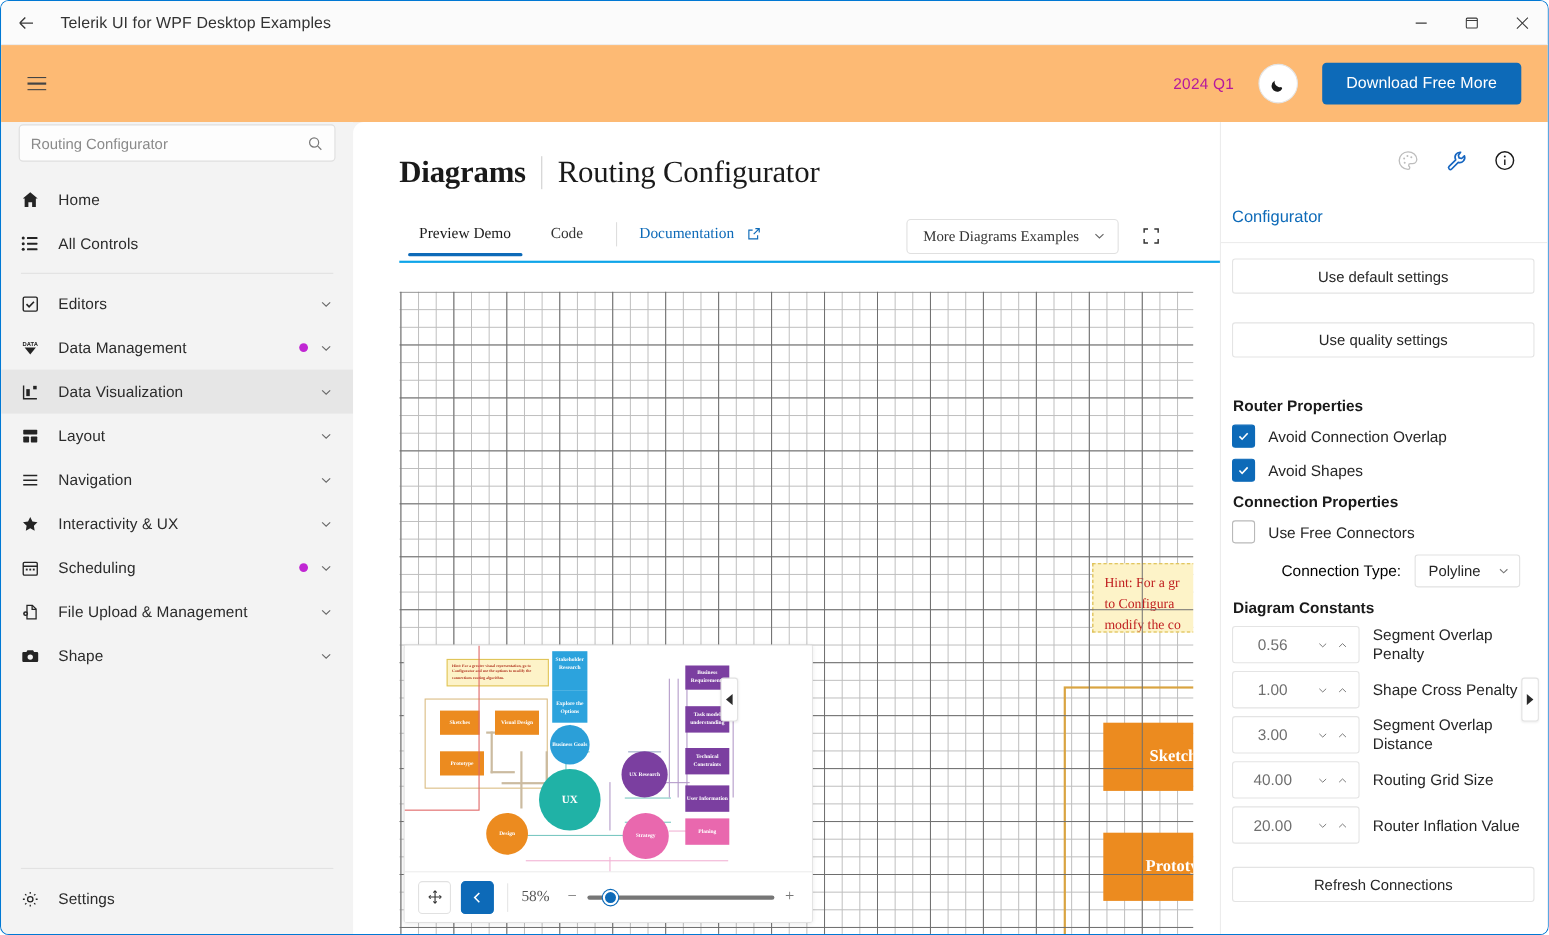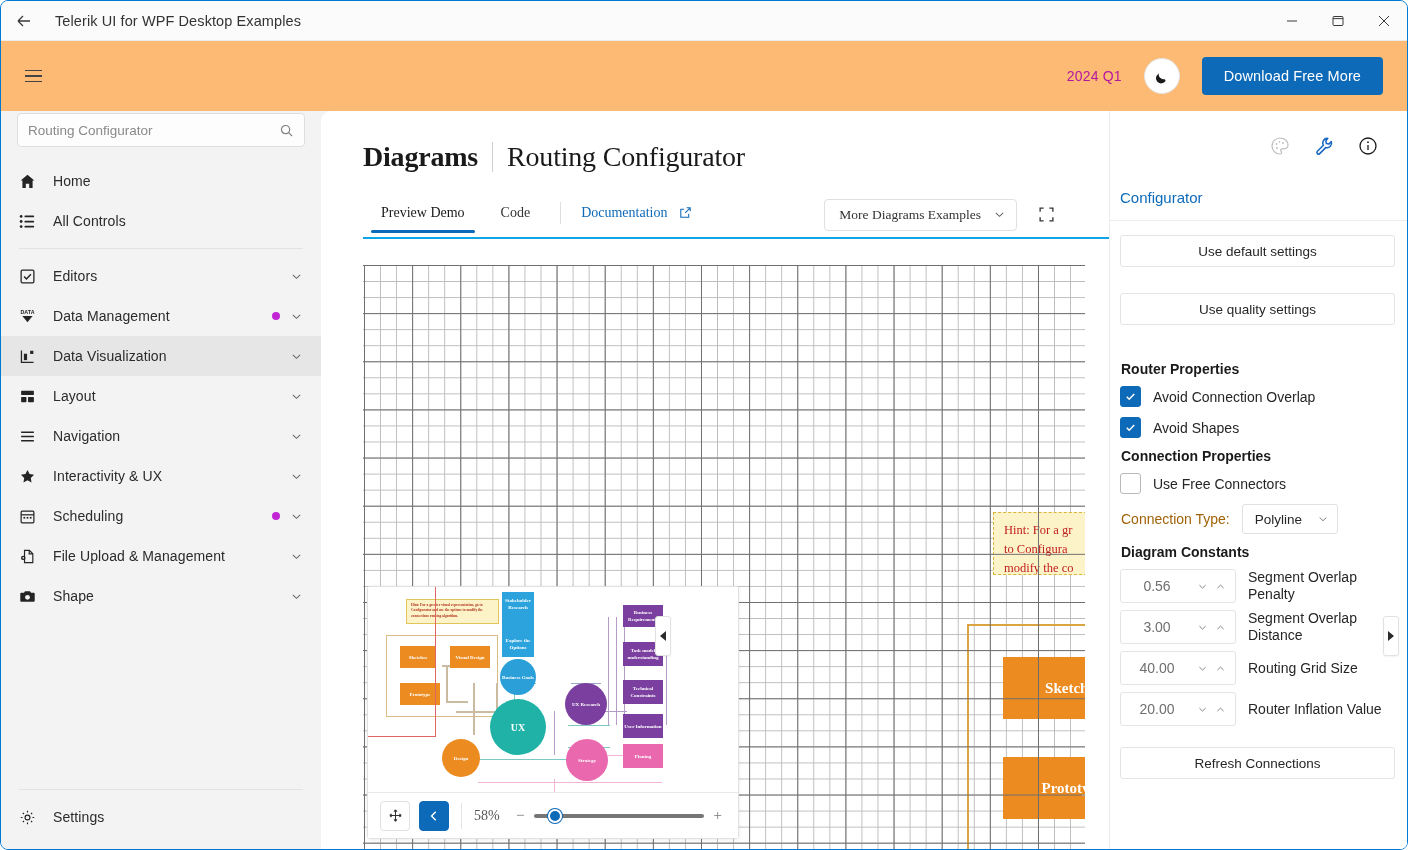--- a/index.html
+++ b/index.html
@@ -356,21 +356,21 @@
     flex: 0 0 21px;
   }
   .cbx.on { background: #0d6ab8; border-color: #0d6ab8; }
   .cbx svg { display: none; }
   .cbx.on svg { display: block; }
   .cfg-check-label { font-size: 14px; color: #262626; }
 
   .cfg-row-type {
     display: flex; align-items: center; gap: 12px; margin: 10px 0 6px 1px;
   }
-  .cfg-row-type .lbl { font-size: 14px; color: #a16207; }
+  .cfg-row-type .lbl { font-size: 14px; color: #000000; margin-left: 44px; }
   .cfg-select {
     height: 30px; min-width: 96px;
     border: 1px solid #e1e1e1; border-radius: 3px; background: #fff;
     display: flex; align-items: center; justify-content: space-between;
     padding: 0 8px 0 12px; gap: 10px;
     font-size: 13.5px; color: #262626; cursor: pointer;
   }
 
   .num-row {
     display: flex; align-items: center; gap: 12px; margin-bottom: 7px;
@@ -898,20 +898,36 @@
               </span>
               <span class="num-sp">
                 <svg width="11" height="11" viewBox="0 0 16 16" fill="none" stroke="currentColor" stroke-width="1.3">
                     <path d="M3.5 10.3L8 6l4.5 4.3"></path>
                   </svg>
               </span>
             </span>
             <span class="num-label">Segment Overlap Penalty</span>
           </div>
 
+          <div class="num-row">
+            <span class="num-box">
+              <span class="num-val">1.00</span>
+              <span class="num-sp">
+                <svg width="11" height="11" viewBox="0 0 16 16" fill="none" stroke="currentColor" stroke-width="1.3">
+                    <path d="M3.5 6l4.5 4.3L12.5 6"></path>
+                  </svg>
+              </span>
+              <span class="num-sp">
+                <svg width="11" height="11" viewBox="0 0 16 16" fill="none" stroke="currentColor" stroke-width="1.3">
+                    <path d="M3.5 10.3L8 6l4.5 4.3"></path>
+                  </svg>
+              </span>
+            </span>
+            <span class="num-label">Shape Cross Penalty</span>
+          </div>
 
           <div class="num-row">
             <span class="num-box">
               <span class="num-val">3.00</span>
               <span class="num-sp">
                 <svg width="11" height="11" viewBox="0 0 16 16" fill="none" stroke="currentColor" stroke-width="1.3">
                     <path d="M3.5 6l4.5 4.3L12.5 6"></path>
                   </svg>
               </span>
               <span class="num-sp">

